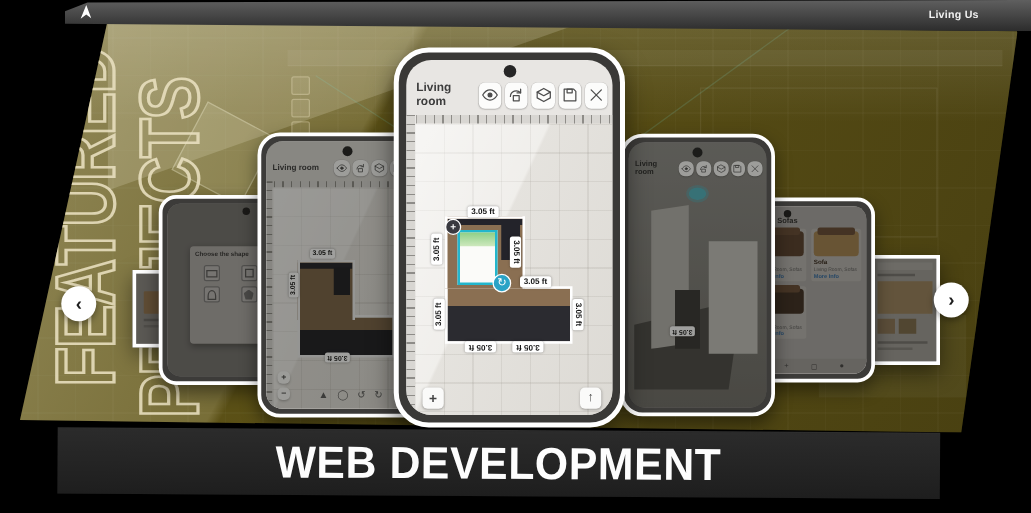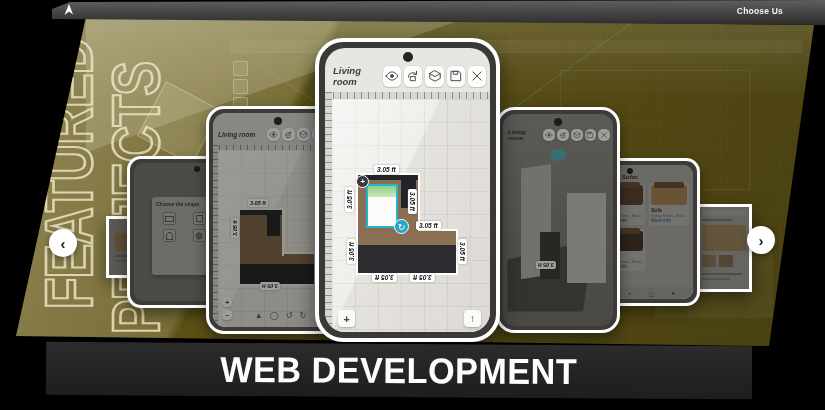--- a/index.html
+++ b/index.html
@@ -62,21 +62,21 @@
   .navbtn{width:28px;height:28px;border-radius:50%;background:#fff;z-index:30;
     display:flex;align-items:center;justify-content:center;font-size:15px;font-weight:700;color:#1d1d1d;
     box-shadow:0 2px 6px rgba(0,0,0,.4);}
   .nav-left{left:49px;top:229px;}
   .nav-right{left:747px;top:226px;}
 
   
   .card{border:3px solid #fff;background:#3a3937;box-shadow:0 6px 16px rgba(0,0,0,.45);}
   .phone{border:4px solid #fff;border-radius:28px;background:#3a3937;box-shadow:0 8px 20px rgba(0,0,0,.5);}
   .phone-sm{border:3px solid #fff;border-radius:18px;background:#3c3b39;box-shadow:0 6px 14px rgba(0,0,0,.45);}
-  .screen{position:absolute;overflow:hidden;background:#e8e6e3;font-style:italic;}
+  .screen{position:absolute;overflow:hidden;background:#e8e6e3;}
   .punch{left:50%;top:4px;width:10px;height:10px;margin-left:-5px;border-radius:50%;background:#262626;}
   .dim{position:absolute;inset:0;z-index:40;}
   .dimA{background:rgba(16,14,9,.40);} .dimB{background:rgba(16,14,9,.52);} .dimC{background:rgba(16,14,9,.55);}
 
   .phead{display:flex;align-items:center;}
   .room{font-weight:700;color:#3c3c3c;margin-right:auto;}
   .ibtn{background:#fcfcfb;border-radius:5px;display:flex;align-items:center;justify-content:center;
     box-shadow:0 0 0 .5px rgba(0,0,0,.10),0 1px 1px rgba(0,0,0,.12);}
   .ibtn svg{stroke:#4c4c4c;fill:none;stroke-width:1.7;stroke-linecap:round;stroke-linejoin:round;}
 
@@ -141,21 +141,21 @@
     <div class="ab fcol fcol2">
       <div class="fword">PROJECTS</div>
     </div>
   </div>
 
 
   <div class="ab topbar">
     <svg class="ab logo" viewBox="0 0 15 15">
       <path d="M2.5,13 L7,2 L11,12.5 L7,9.5 Z" fill="#fff"></path>
     </svg>
-    <div class="ab contact">Choose Us</div>
+    <div class="ab contact">Living Us</div>
   </div>
 
   <div class="ab card" style="left:106px;top:216px;width:62px;height:62px;z-index:3;">
     <div class="screen" style="inset:0;background:#b5b3b0;">
       <div class="ab" style="left:6px;right:6px;top:14px;height:18px;background:#c29a6b;border-radius:1px;"></div>
       <div class="ab" style="left:6px;top:36px;width:34px;height:2px;background:#8f8d8a;"></div>
       <div class="ab" style="left:6px;top:41px;width:24px;height:2px;background:#9c9a97;"></div>
       <div class="ab" style="right:5px;bottom:5px;width:22px;height:6px;background:#3f86c9;border-radius:3px;"></div>
       <div class="dim dimC"></div>
     </div>

